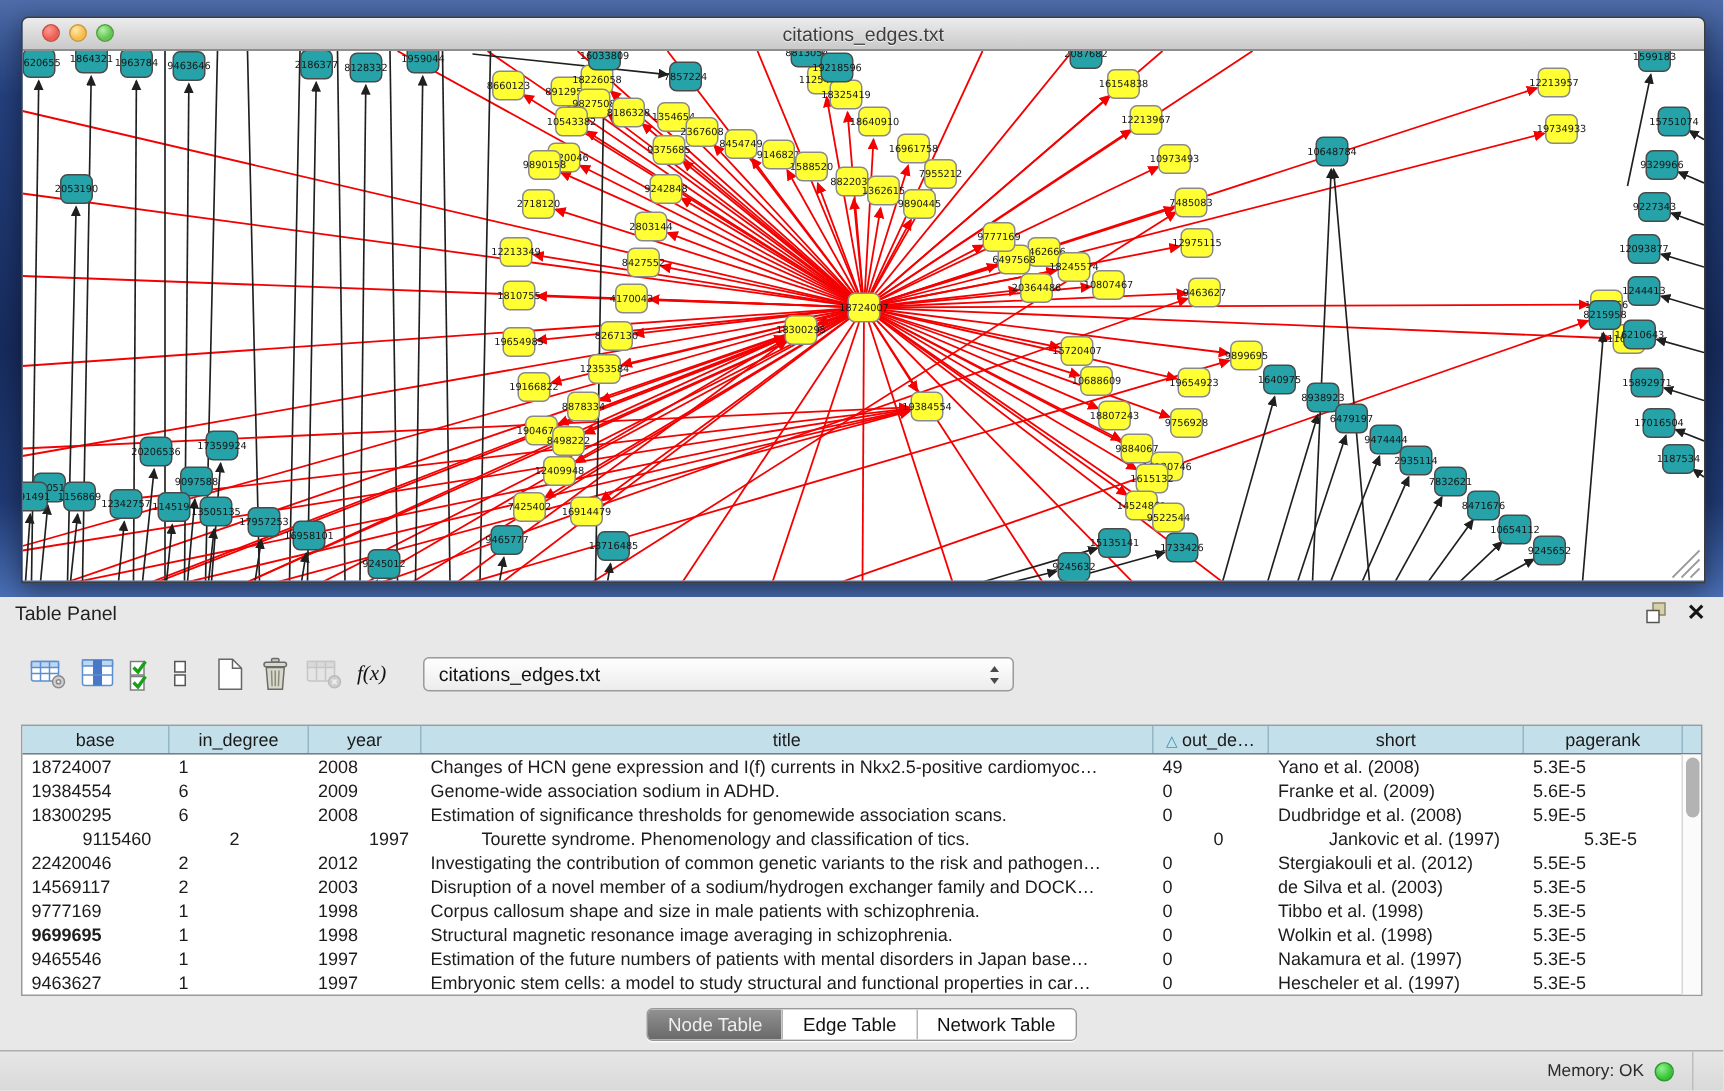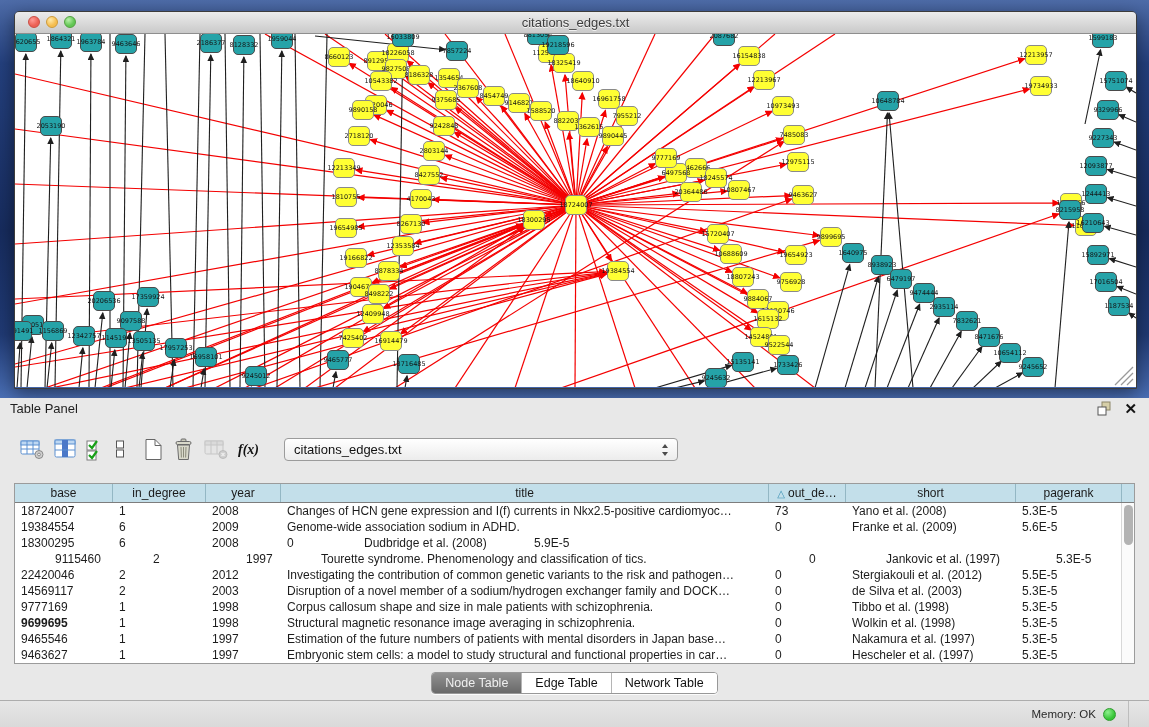--- a/index.html
+++ b/index.html
@@ -23,21 +23,21 @@
   #net-svg text{font-family:"DejaVu Sans",sans-serif;font-size:6.5px;fill:#141414}
 
   
   .table-panel{position:absolute;left:0;top:398px;width:1149px;height:329px;background:#E8E8E8}
   .panel-header{height:22px;padding:3px 10px 0;font-size:13px;color:#1f1f1f;position:relative;box-sizing:border-box}
   .ph-icons{position:absolute;right:12px;top:3px;display:flex;gap:12px;align-items:center}
   .close-x{font-size:15px;font-weight:bold;color:#141414;line-height:15px}
 
   .toolbar{display:flex;align-items:center;padding:13px 0 0 20px;height:33px}
   .tbtn{height:26px;display:flex;align-items:center;justify-content:center;margin-right:9px}
-  .fx{font-family:"Liberation Serif",serif;font-style:italic;font-weight:bold;font-size:14px;color:#111}
+  .fx{font-family:"Liberation Serif",serif;font-style:italic;font-weight:normal;font-size:14px;color:#111}
   .select{margin-left:16px;width:394px;height:23px;border:1px solid #9b9b9b;border-radius:4px;
     background:linear-gradient(#ffffff,#ececec);display:flex;align-items:center;padding:0 9px;
     box-sizing:border-box;font-size:13px;color:#111;position:relative}
   .stepper{position:absolute;right:8px;top:4px;width:7px;height:14px}
   .stepper i{position:absolute;left:0;width:0;height:0;border-left:3.5px solid transparent;border-right:3.5px solid transparent}
   .stepper .up{top:1px;border-bottom:4.5px solid #4a4a4a}
   .stepper .dn{bottom:1px;border-top:4.5px solid #4a4a4a}
 
   .table-wrap{position:relative;margin:17px 0 0 14px;width:1121px;height:181px;border:1px solid #9b9b9b;
     background:#fff;box-sizing:border-box}
@@ -842,37 +842,38 @@
         <div class="th" style="width: 170px;">short</div>
         <div class="th" style="width: 106px;">pagerank</div>
         <div class="th filler"></div>
       </div>
     <div class="tbody" id="tbody">
         <div class="tr">
           <div class="td" style="width: 98px;">18724007</div>
           <div class="td" style="width: 93px;">1</div>
           <div class="td" style="width: 75px;">2008</div>
           <div class="td" style="width: 488px;">Changes of HCN gene expression and I(f) currents in Nkx2.5-positive cardiomyoc…</div>
-          <div class="td" style="width: 77px;">73</div>
+          <div class="td" style="width: 77px;">49</div>
           <div class="td" style="width: 170px;">Yano et al. (2008)</div>
           <div class="td" style="width: 106px;">5.3E-5</div>
         </div>
         <div class="tr">
           <div class="td" style="width: 98px;">19384554</div>
           <div class="td" style="width: 93px;">6</div>
           <div class="td" style="width: 75px;">2009</div>
           <div class="td" style="width: 488px;">Genome-wide association sodium in ADHD.</div>
           <div class="td" style="width: 77px;">0</div>
           <div class="td" style="width: 170px;">Franke et al. (2009)</div>
           <div class="td" style="width: 106px;">5.6E-5</div>
         </div>
         <div class="tr">
           <div class="td" style="width: 98px;">18300295</div>
           <div class="td" style="width: 93px;">6</div>
           <div class="td" style="width: 75px;">2008</div>
+          <div class="td" style="width: 488px;">Estimation of significance thresholds for genomewide association scans.</div>
           <div class="td" style="width: 77px;">0</div>
           <div class="td" style="width: 170px;">Dudbridge et al. (2008)</div>
           <div class="td" style="width: 106px;">5.9E-5</div>
         </div>
         <div class="tr">
           <div class="td" style="width: 98px; margin-left: 34px;">9115460</div>
           <div class="td" style="width: 93px;">2</div>
           <div class="td" style="width: 75px;">1997</div>
           <div class="td" style="width: 488px;">Tourette syndrome. Phenomenology and classification of tics.</div>
           <div class="td" style="width: 77px;">0</div>

